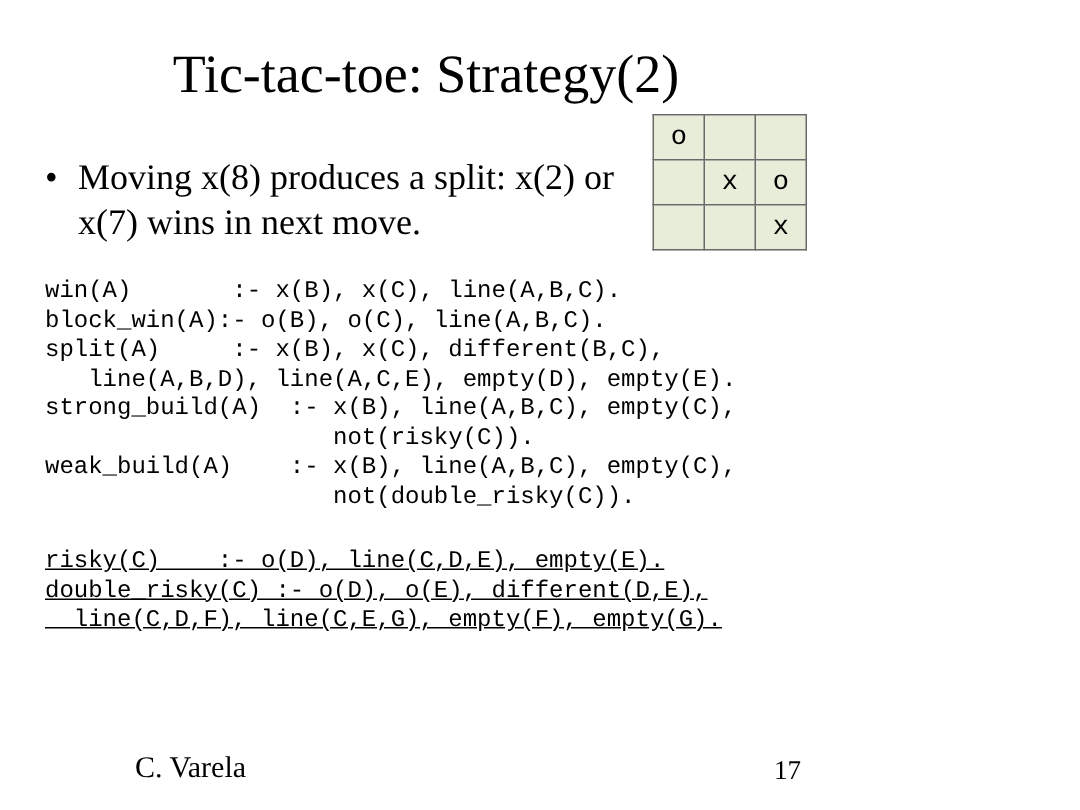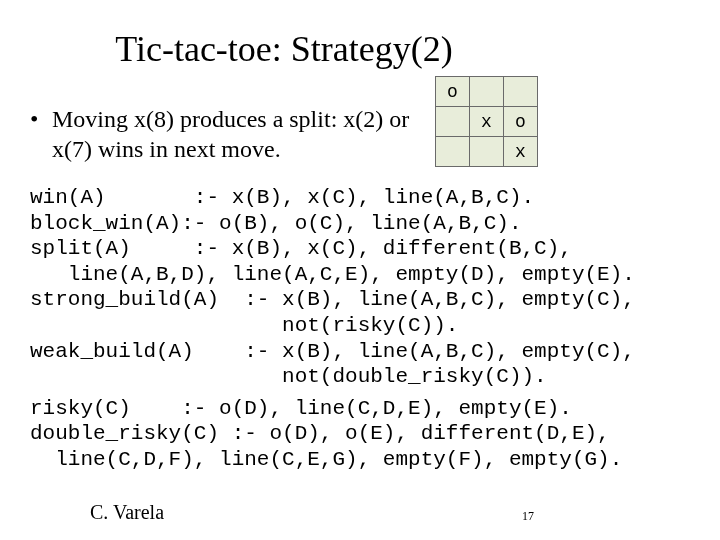--- a/index.html
+++ b/index.html
@@ -56,39 +56,40 @@
     height: 30px;
     border: 1px solid #6a6a6a;
     background: #e8edda;
     text-align: center;
     vertical-align: middle;
     font-family: "Courier New", Courier, monospace;
     font-size: 18px;
   }
   .code {
     font-family: "Courier New", Courier, monospace;
-    font-size: 21px;
+    font-size: 16px;
     line-height: 1.22;
     white-space: pre;
     margin-top: 18px;
   }
   .code2 {
-    margin-top: 6px;
+    margin-top: 24px;
+    text-decoration: underline;
   }
   .footer-author {
     position: absolute;
     left: 90px;
     bottom: 16px;
     font-size: 20px;
   }
   .footer-page {
     position: absolute;
     right: 34px;
     bottom: 16px;
-    font-size: 12px;
+    font-size: 18px;
   }
 </style>
 </head>
 <body>
 
 <div class="slide">
 
   <h1 class="title">Tic-tac-toe:  Strategy(2)</h1>
 
   <div class="top-row">

